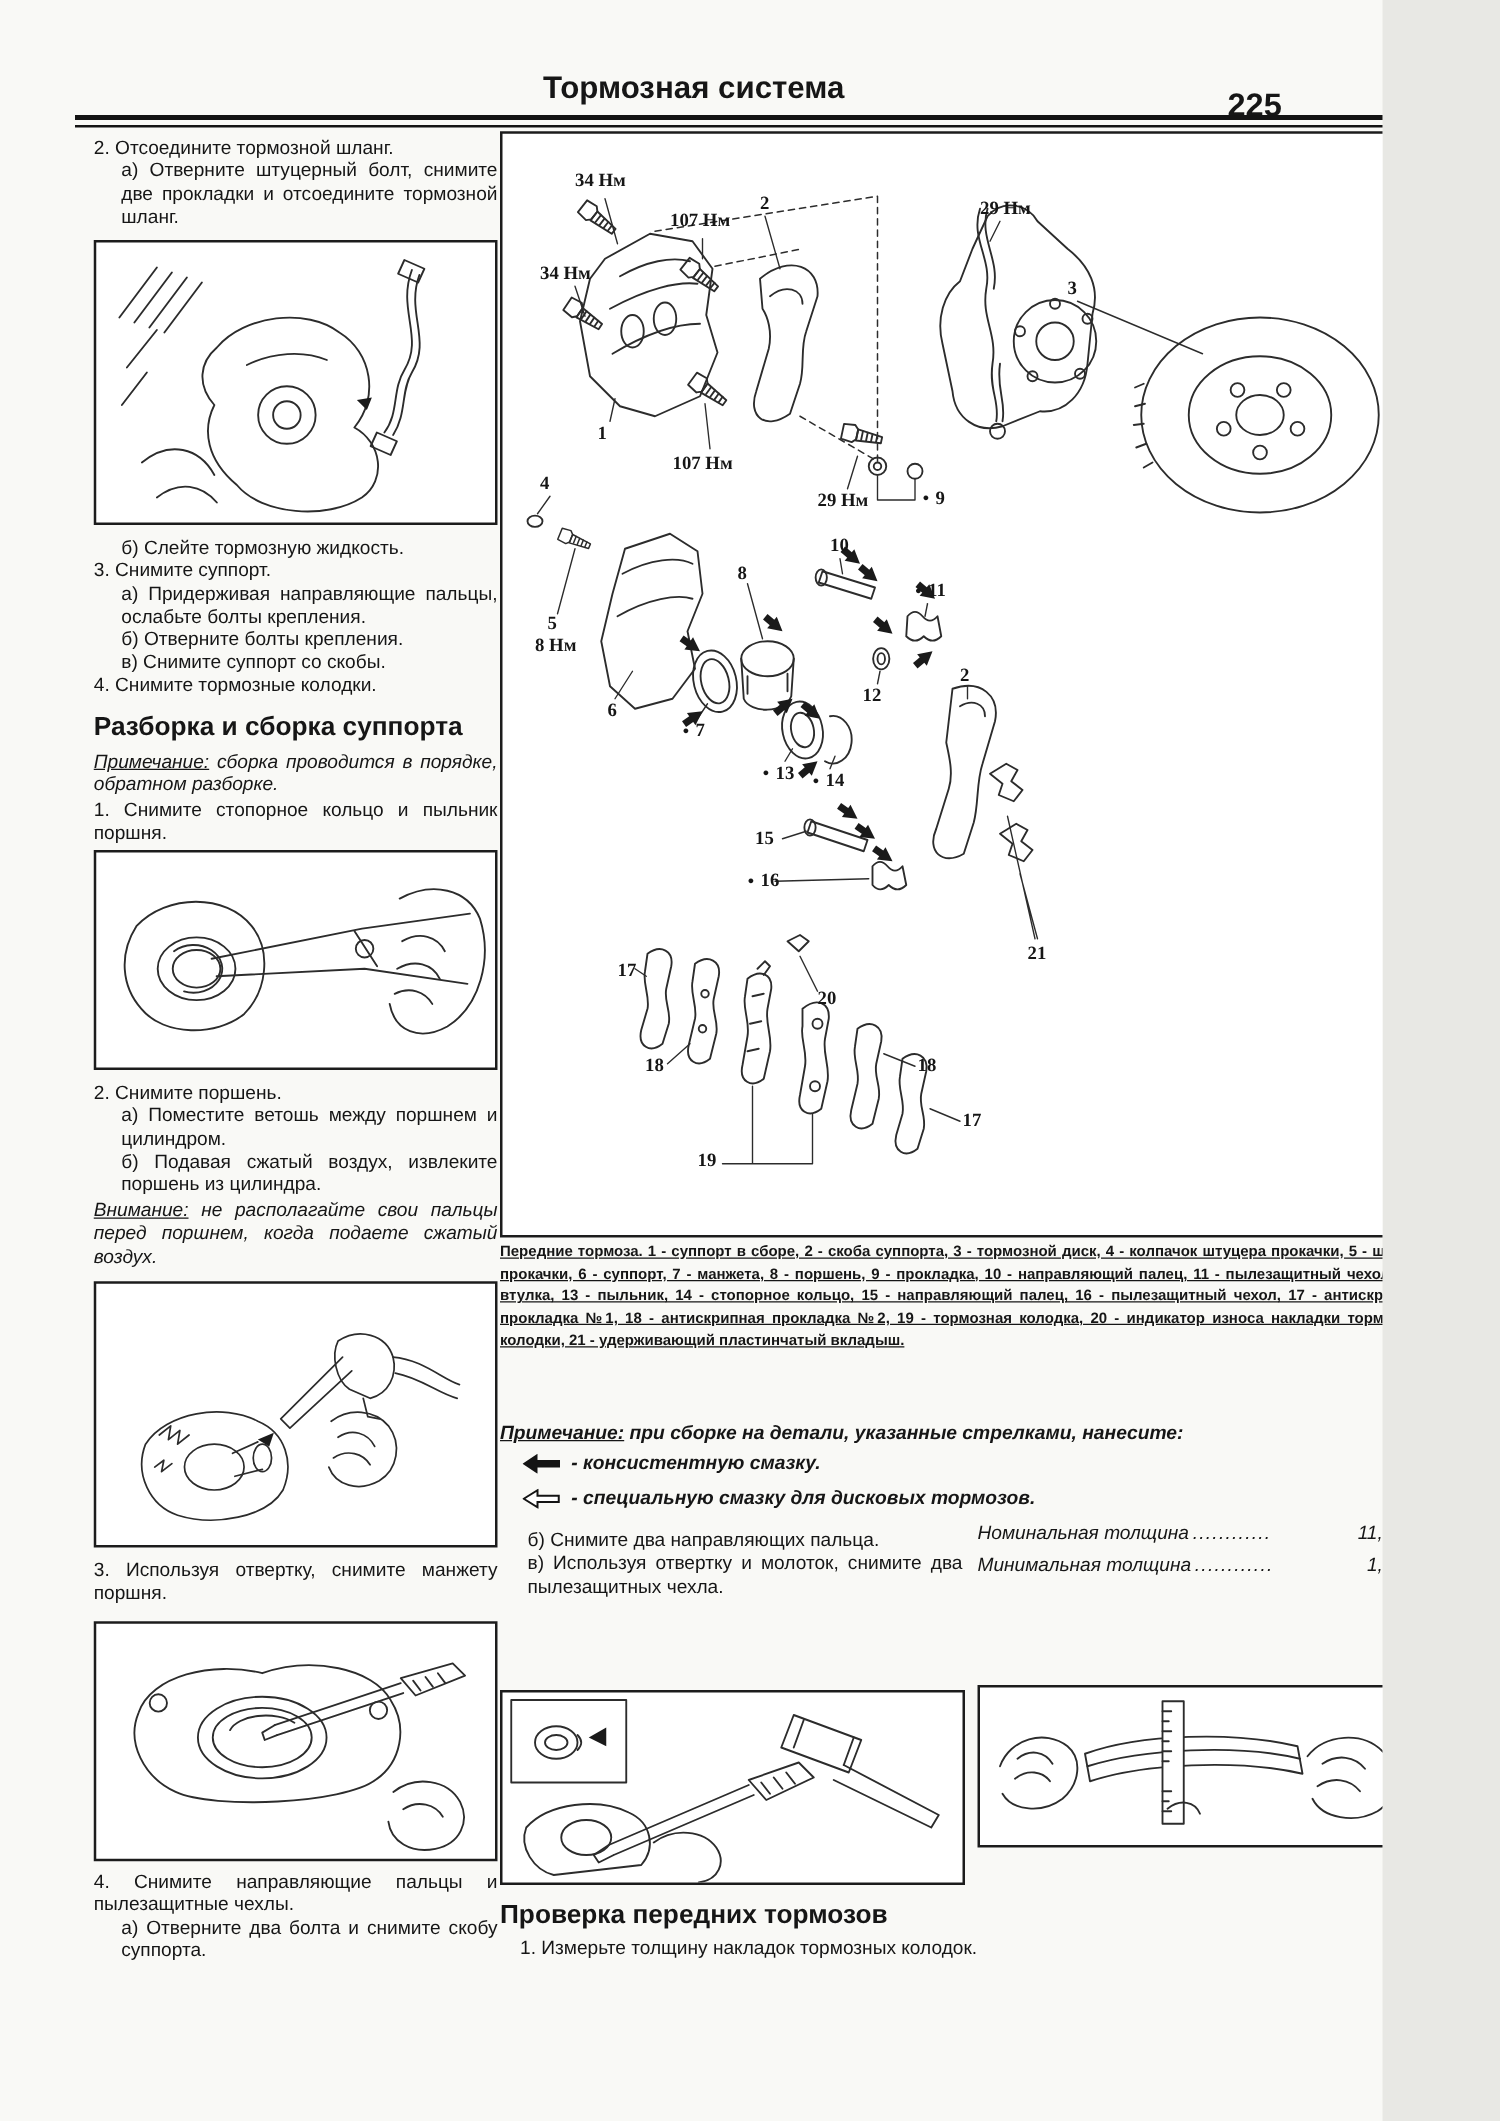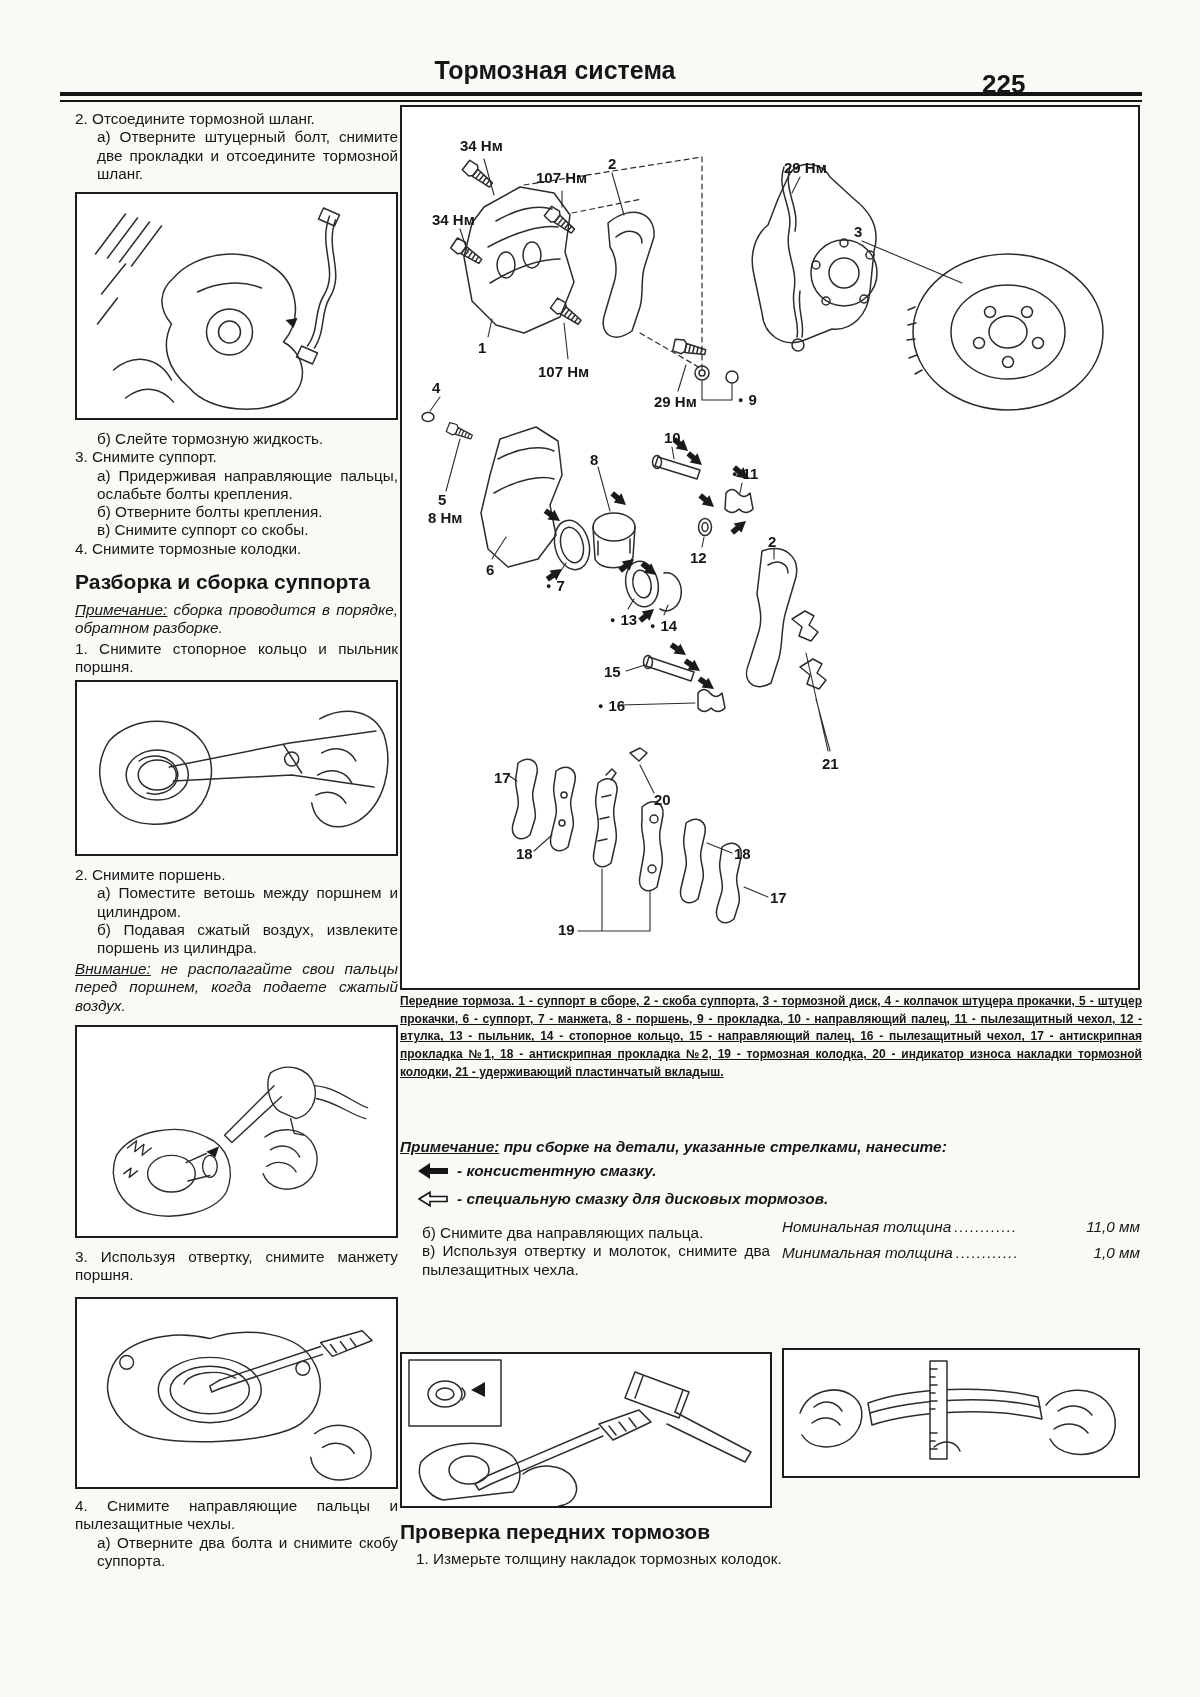--- a/index.html
+++ b/index.html
@@ -1,34 +1,34 @@
 <!DOCTYPE html>
 <html><head>
 <meta charset="utf-8">
 <style>
   html,body{margin:0;padding:0;background:#e8e8e4;}
-  .page{position:relative;width:1200px;height:1697px;background:#f9f9f6;font-family:"Liberation Sans",sans-serif;color:#161616;overflow:hidden;}
+  .page{position:relative;width:1106px;height:1697px;background:#f9f9f6;font-family:"Liberation Sans",sans-serif;color:#161616;overflow:hidden;}
   .abs{position:absolute;}
   p{margin:0;}
   .txt{font-size:15.3px;line-height:18.3px;text-align:justify;}
   .sub{padding-left:22px;}
   .it{font-style:italic;}
   .u{text-decoration:underline;}
   .h1{font-size:21px;font-weight:bold;line-height:24px;}
   .figure{position:absolute;background:#ffffff;border:2px solid #1c1c1c;box-sizing:border-box;}
   .figure svg{display:block;width:100%;height:100%;}
   .sk{fill:none;stroke:#2c2c2c;stroke-width:1.5;stroke-linejoin:round;stroke-linecap:round;}
   .thin{stroke-width:1.1;}
   .dash{stroke-dasharray:5 4;stroke-width:1.2;}
   .fillb{fill:#1a1a1a;stroke:none;}
   .header-title{top:56px;left:60px;width:990px;text-align:center;font-size:25px;font-weight:bold;}
   .page-num{top:69px;left:982px;width:70px;font-size:26px;font-weight:bold;}
   .rule{top:92px;left:60px;width:1082px;height:4px;border-top:4px solid #141414;border-bottom:2px solid #141414;}
   .lcol{left:75px;width:323px;}
-  .dlabels{position:absolute;inset:0;}
+  .dlabels{position:absolute;inset:0;font-family:Liberation Serif, serif;}
   .dlabel{position:absolute;font-weight:bold;font-size:15px;white-space:nowrap;}
   .dlabel.dot::before{content:'\25CF';font-size:9px;margin-right:5px;vertical-align:2px;}
   .caption{left:400px;top:993px;width:742px;font-weight:bold;font-size:12px;line-height:17.7px;text-align:justify;text-decoration:underline;}
   .noteline{font-size:15.4px;font-weight:bold;font-style:italic;}
   .legendrow{display:flex;align-items:center;gap:9px;font-size:15.4px;font-weight:bold;font-style:italic;}
   .specrow{display:flex;align-items:baseline;font-style:italic;font-size:15.3px;line-height:20px;}
   .specrow .val{margin-left:auto;text-align:right;}
   .specrow .dots{letter-spacing:1px;margin-left:3px;}
 </style>
 </head>

